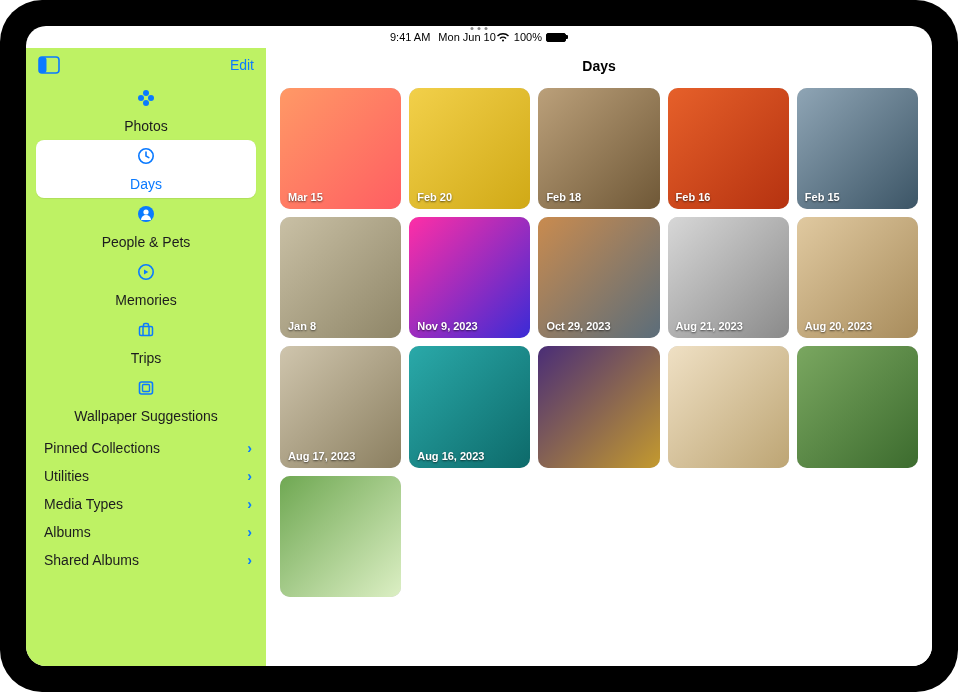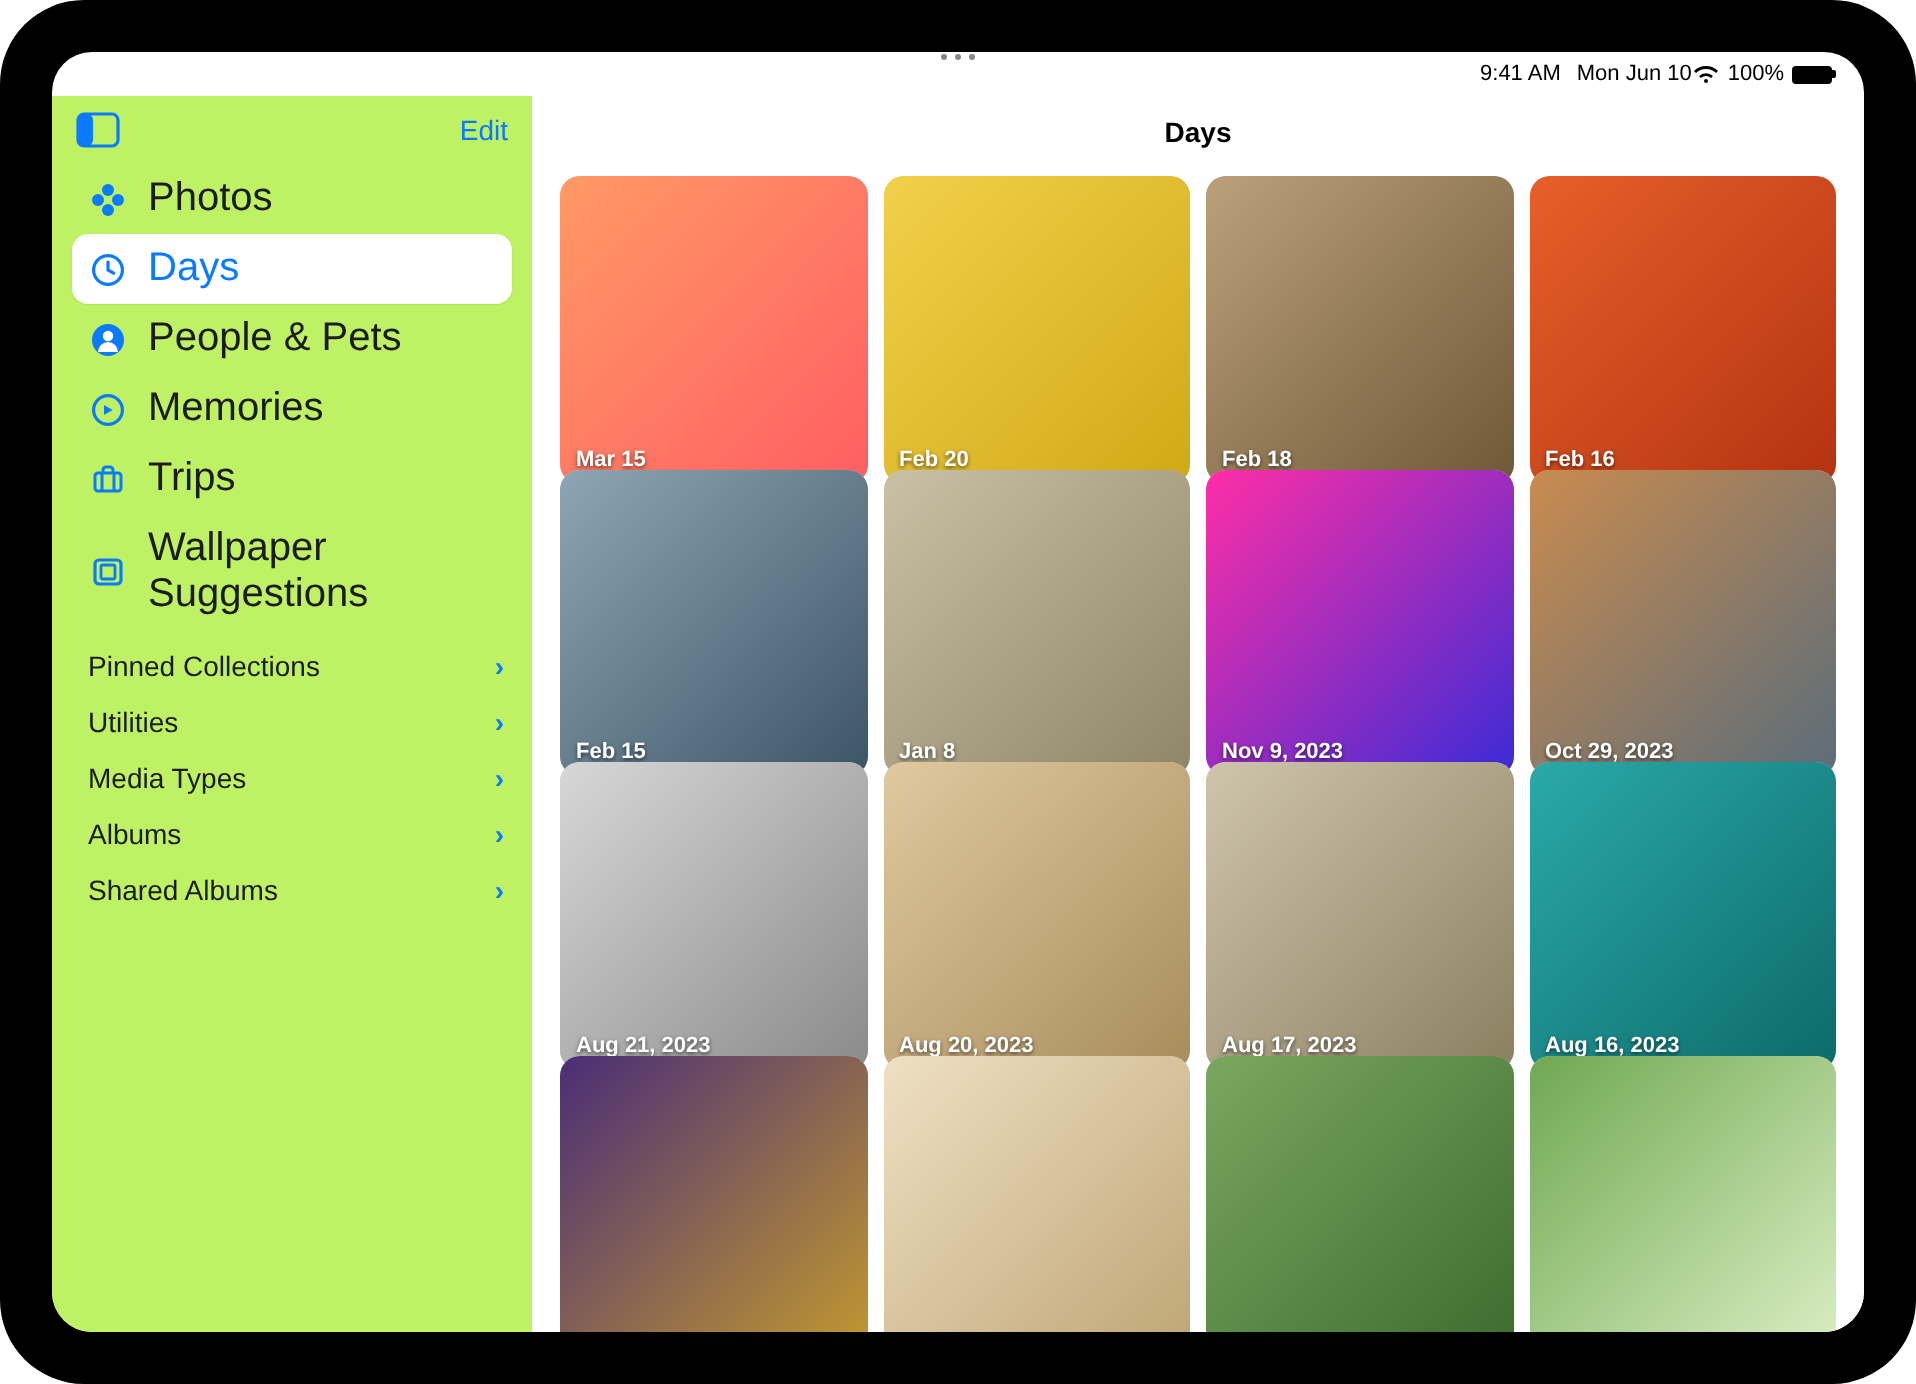--- a/index.html
+++ b/index.html
@@ -5,21 +5,21 @@
   * { box-sizing: border-box; margin: 0; padding: 0; }
   html, body { width: 958px; height: 692px; font-family: -apple-system, "Helvetica Neue", Arial, sans-serif; background: #fff; }
   .device {
     width: 958px; height: 692px; background: #000; border-radius: 42px; position: relative; overflow: hidden;
   }
   .screen {
     position: absolute; top: 26px; left: 26px; right: 26px; bottom: 26px;
     background: #fff; border-radius: 20px; overflow: hidden; display: flex; flex-direction: column;
   }
   .statusbar {
-    height: 22px; display: flex; align-items: center; justify-content: flex-end;
+    height: 22px; display: flex; align-items: center; justify-content: center;
     padding: 0 14px; font-size: 11px; color: #000; flex-shrink: 0;
   }
   .statusbar .left { display: flex; gap: 8px; font-weight: 500; }
   .statusbar .right { display: flex; align-items: center; gap: 4px; font-weight: 500; }
   .wifi-icon, .battery-icon { display: inline-flex; align-items: center; }
   .battery-body {
     width: 20px; height: 9px; border: 1px solid #000; border-radius: 2px; position: relative; background: #000;
   }
   .battery-tip { width: 2px; height: 4px; background: #000; border-radius: 0 1px 1px 0; }
 
@@ -37,40 +37,41 @@
     padding: 6px 10px 10px 10px; overflow-y: auto; flex-shrink: 0;
   }
   .sidebar-top {
     display: flex; align-items: center; justify-content: space-between;
     margin: 2px 2px 8px 2px;
   }
   .sb-collapse-icon { color: #0a7aff; }
   .sb-edit { color: #0a7aff; font-size: 14px; }
   .sb-item {
     display: flex; align-items: center; gap: 10px;
-    padding: 6px 8px; border-radius: 8px; font-size: 20px; color: #1c1c1e;
+    padding: 6px 8px; border-radius: 8px; font-size: 14px; color: #1c1c1e;
     cursor: pointer;
+    flex-direction: column;
   }
   .sb-item .icn { width: 20px; height: 20px; display: flex; align-items: center; justify-content: center; color: #0a7aff; flex-shrink: 0; }
   .sb-item.active { background: #fff; color: #0a7aff; box-shadow: 0 0.5px 1px rgba(0,0,0,0.08); }
   .sb-section {
     display: flex; align-items: center; justify-content: space-between;
     padding: 6px 4px 6px 8px; font-size: 14px; color: #1c1c1e; cursor: pointer;
   }
   .sb-section .chev { color: #0a7aff; font-size: 14px; font-weight: 600; }
 
   
   .main { flex: 1; display: flex; flex-direction: column; background: #fff; overflow: hidden; }
   .main-header {
     height: 36px; display: flex; align-items: center; justify-content: center;
     font-size: 14px; font-weight: 600; color: #000; flex-shrink: 0;
   }
   .grid {
     flex: 1; overflow-y: auto; padding: 4px 14px 0 14px;
-    display: grid; grid-template-columns: repeat(4, 1fr); gap: 8px;
+    display: grid; grid-template-columns: repeat(5, 1fr); gap: 8px;
     align-content: start;
   }
   .tile {
     position: relative; width: 100%; aspect-ratio: 1/1; border-radius: 10px;
     overflow: hidden; background: #ccc;
   }
   .tile .ph {
     position: absolute; inset: 0;
   }
   .tile .label {

